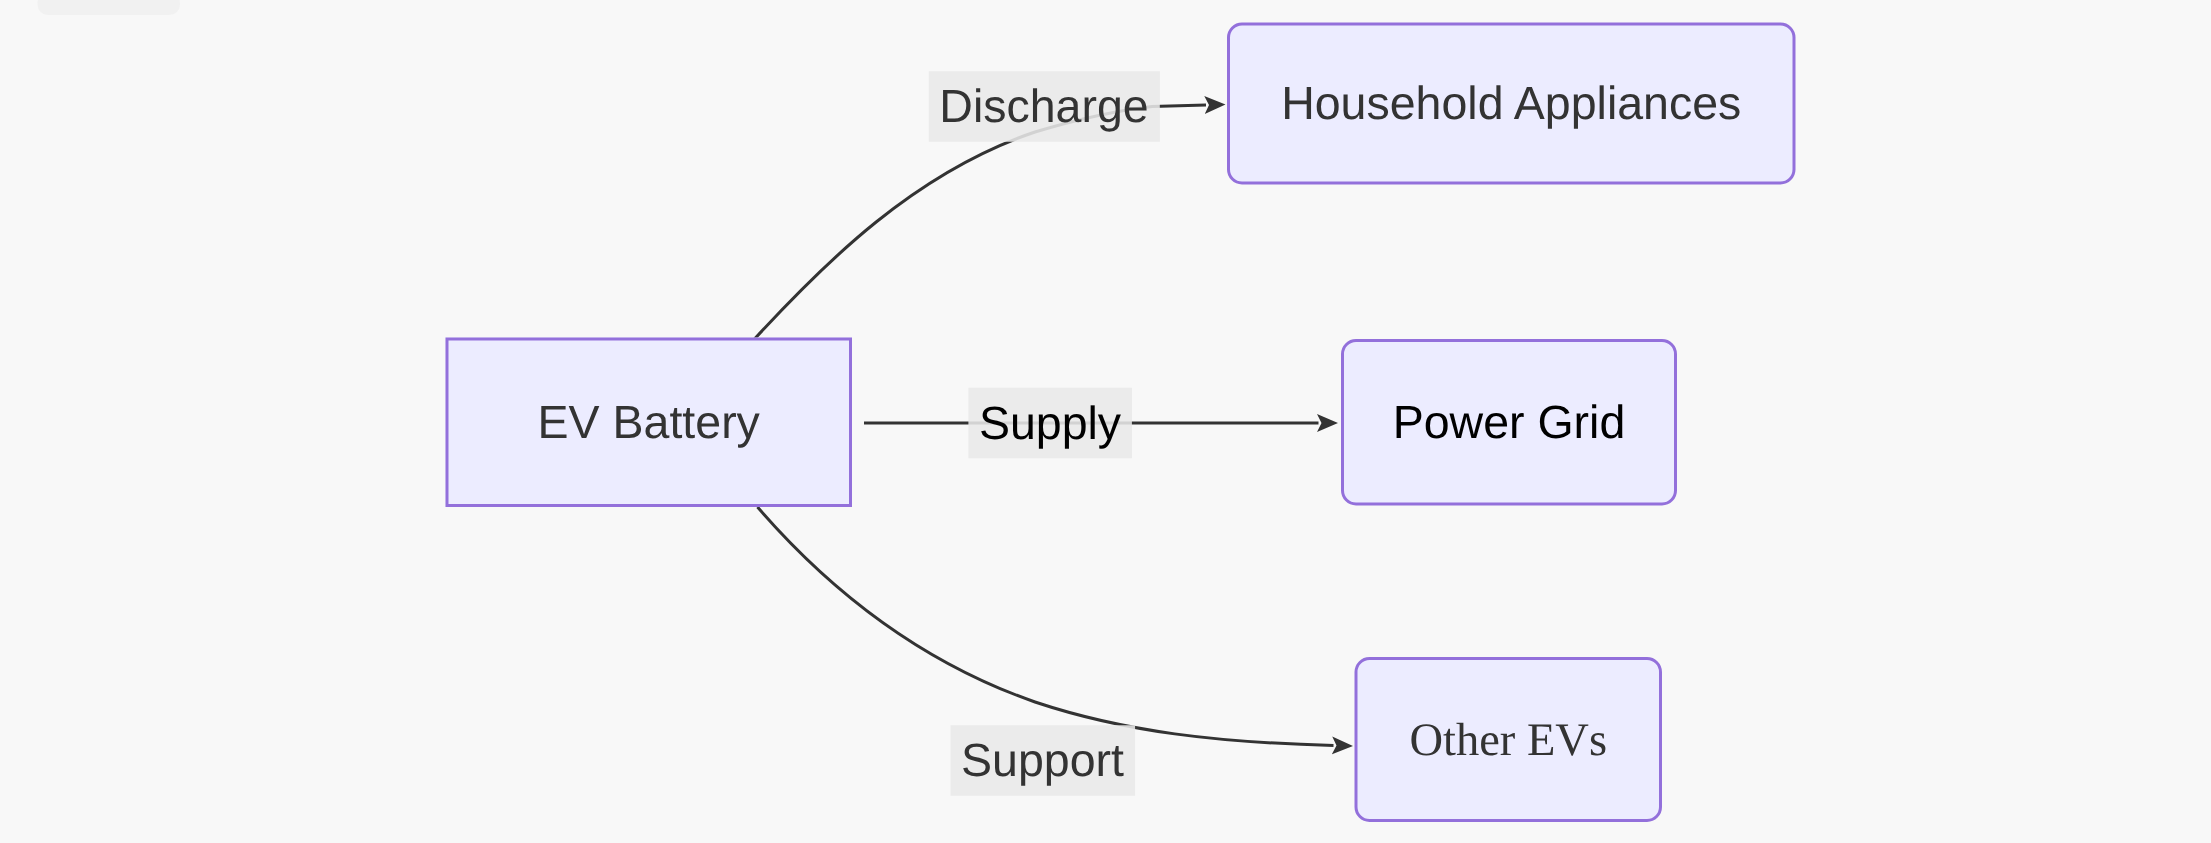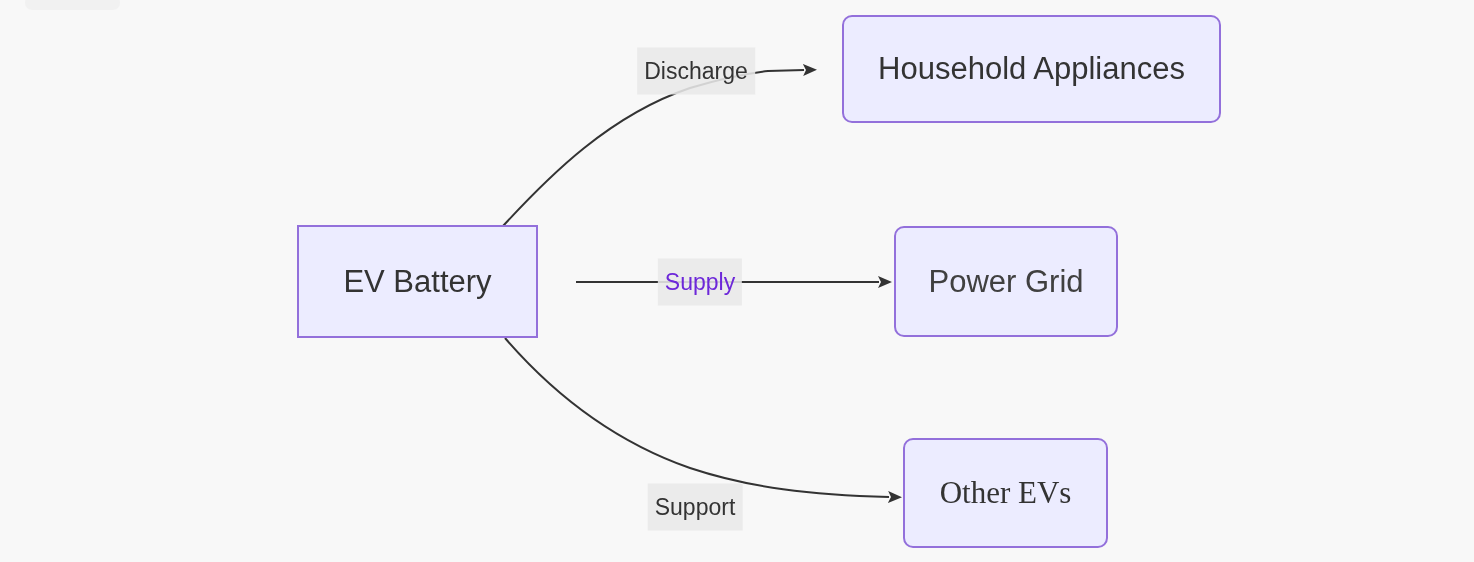--- a/index.html
+++ b/index.html
@@ -27,21 +27,21 @@
     color: #333333;
     font-size: 31px;
   }
   .node.rounded { border-radius: 10px; }
   .node-label { white-space: nowrap; }
   .edge-label {
     position: absolute;
     transform: translate(-50%, -50%);
     background: rgba(232,232,232,0.88);
     color: #333333;
-    font-size: 23px;
+    font-size: 31px;
     line-height: 47px;
     padding: 0 7px;
     white-space: nowrap;
   }
   .faint-artifact {
     position: absolute;
     left: 25px; top: -5px;
     width: 95px; height: 15px;
     border-radius: 7px;
     background: #efefef;
@@ -59,31 +59,31 @@
         <path d="M0,0 L14,6 L0,12 L3,6 Z" fill="#333333"></path>
       </marker>
     </defs>
     <g id="edge-paths">
         <path d="M503,226 C550,175 610,115 690,88 C720,79 742,74 768,71 L804,70" fill="none" stroke="#333333" stroke-width="2" marker-end="url(#arrowhead)"></path>
         <path d="M576,282 L879,282" fill="none" stroke="#333333" stroke-width="2" marker-end="url(#arrowhead)"></path>
         <path d="M505,338 C550,390 610,440 690,468 C750,488 812,495 889,497" fill="none" stroke="#333333" stroke-width="2" marker-end="url(#arrowhead)"></path>
       </g>
   </svg>
   <div id="nodes">
-      <div class="node" style="left: 297px; top: 225px; width: 241px; height: 113px; background: rgb(236, 236, 255); border-color: rgb(147, 112, 219); color: rgb(51, 51, 51);">
+      <div class="node" style="left: 297px; top: 225px; width: 271px; height: 113px; background: rgb(236, 236, 255); border-color: rgb(147, 112, 219); color: rgb(51, 51, 51);">
         <span class="node-label">EV Battery</span>
       </div>
-      <div class="node rounded" style="left: 818px; top: 15px; width: 379px; height: 108px; background: rgb(236, 236, 255); border-color: rgb(147, 112, 219); color: rgb(51, 51, 51); margin-left: 24px;">
+      <div class="node rounded" style="left: 818px; top: 15px; width: 379px; height: 108px; background: rgb(236, 236, 255); border-color: rgb(147, 112, 219); color: rgb(51, 51, 51);">
         <span class="node-label">Household Appliances</span>
       </div>
-      <div class="node rounded" style="left: 894px; top: 226px; width: 224px; height: 111px; background: rgb(236, 236, 255); border-color: rgb(147, 112, 219); color: #404040;">
+      <div class="node rounded" style="left: 894px; top: 226px; width: 224px; height: 111px; background: rgb(236, 236, 255); border-color: rgb(147, 112, 219); color: #000000;">
         <span class="node-label">Power Grid</span>
       </div>
       <div class="node rounded" style="left: 903px; top: 438px; width: 205px; height: 110px; background: rgb(236, 236, 255); border-color: rgb(147, 112, 219); color: rgb(51, 51, 51); font-family: Liberation Serif, serif;">
         <span class="node-label">Other EVs</span>
       </div>
     </div>
   <div id="labels">
       <div class="edge-label" style="left: 696px; top: 71px; color: rgb(51, 51, 51);">Discharge</div>
-      <div class="edge-label" style="left: 700px; top: 282px; color: #6d28d9;">Supply</div>
+      <div class="edge-label" style="left: 700px; top: 282px; color: #000000;">Supply</div>
       <div class="edge-label" style="left: 695px; top: 507px; color: rgb(51, 51, 51);">Support</div>
     </div>
 </div>
 
 </body></html>

